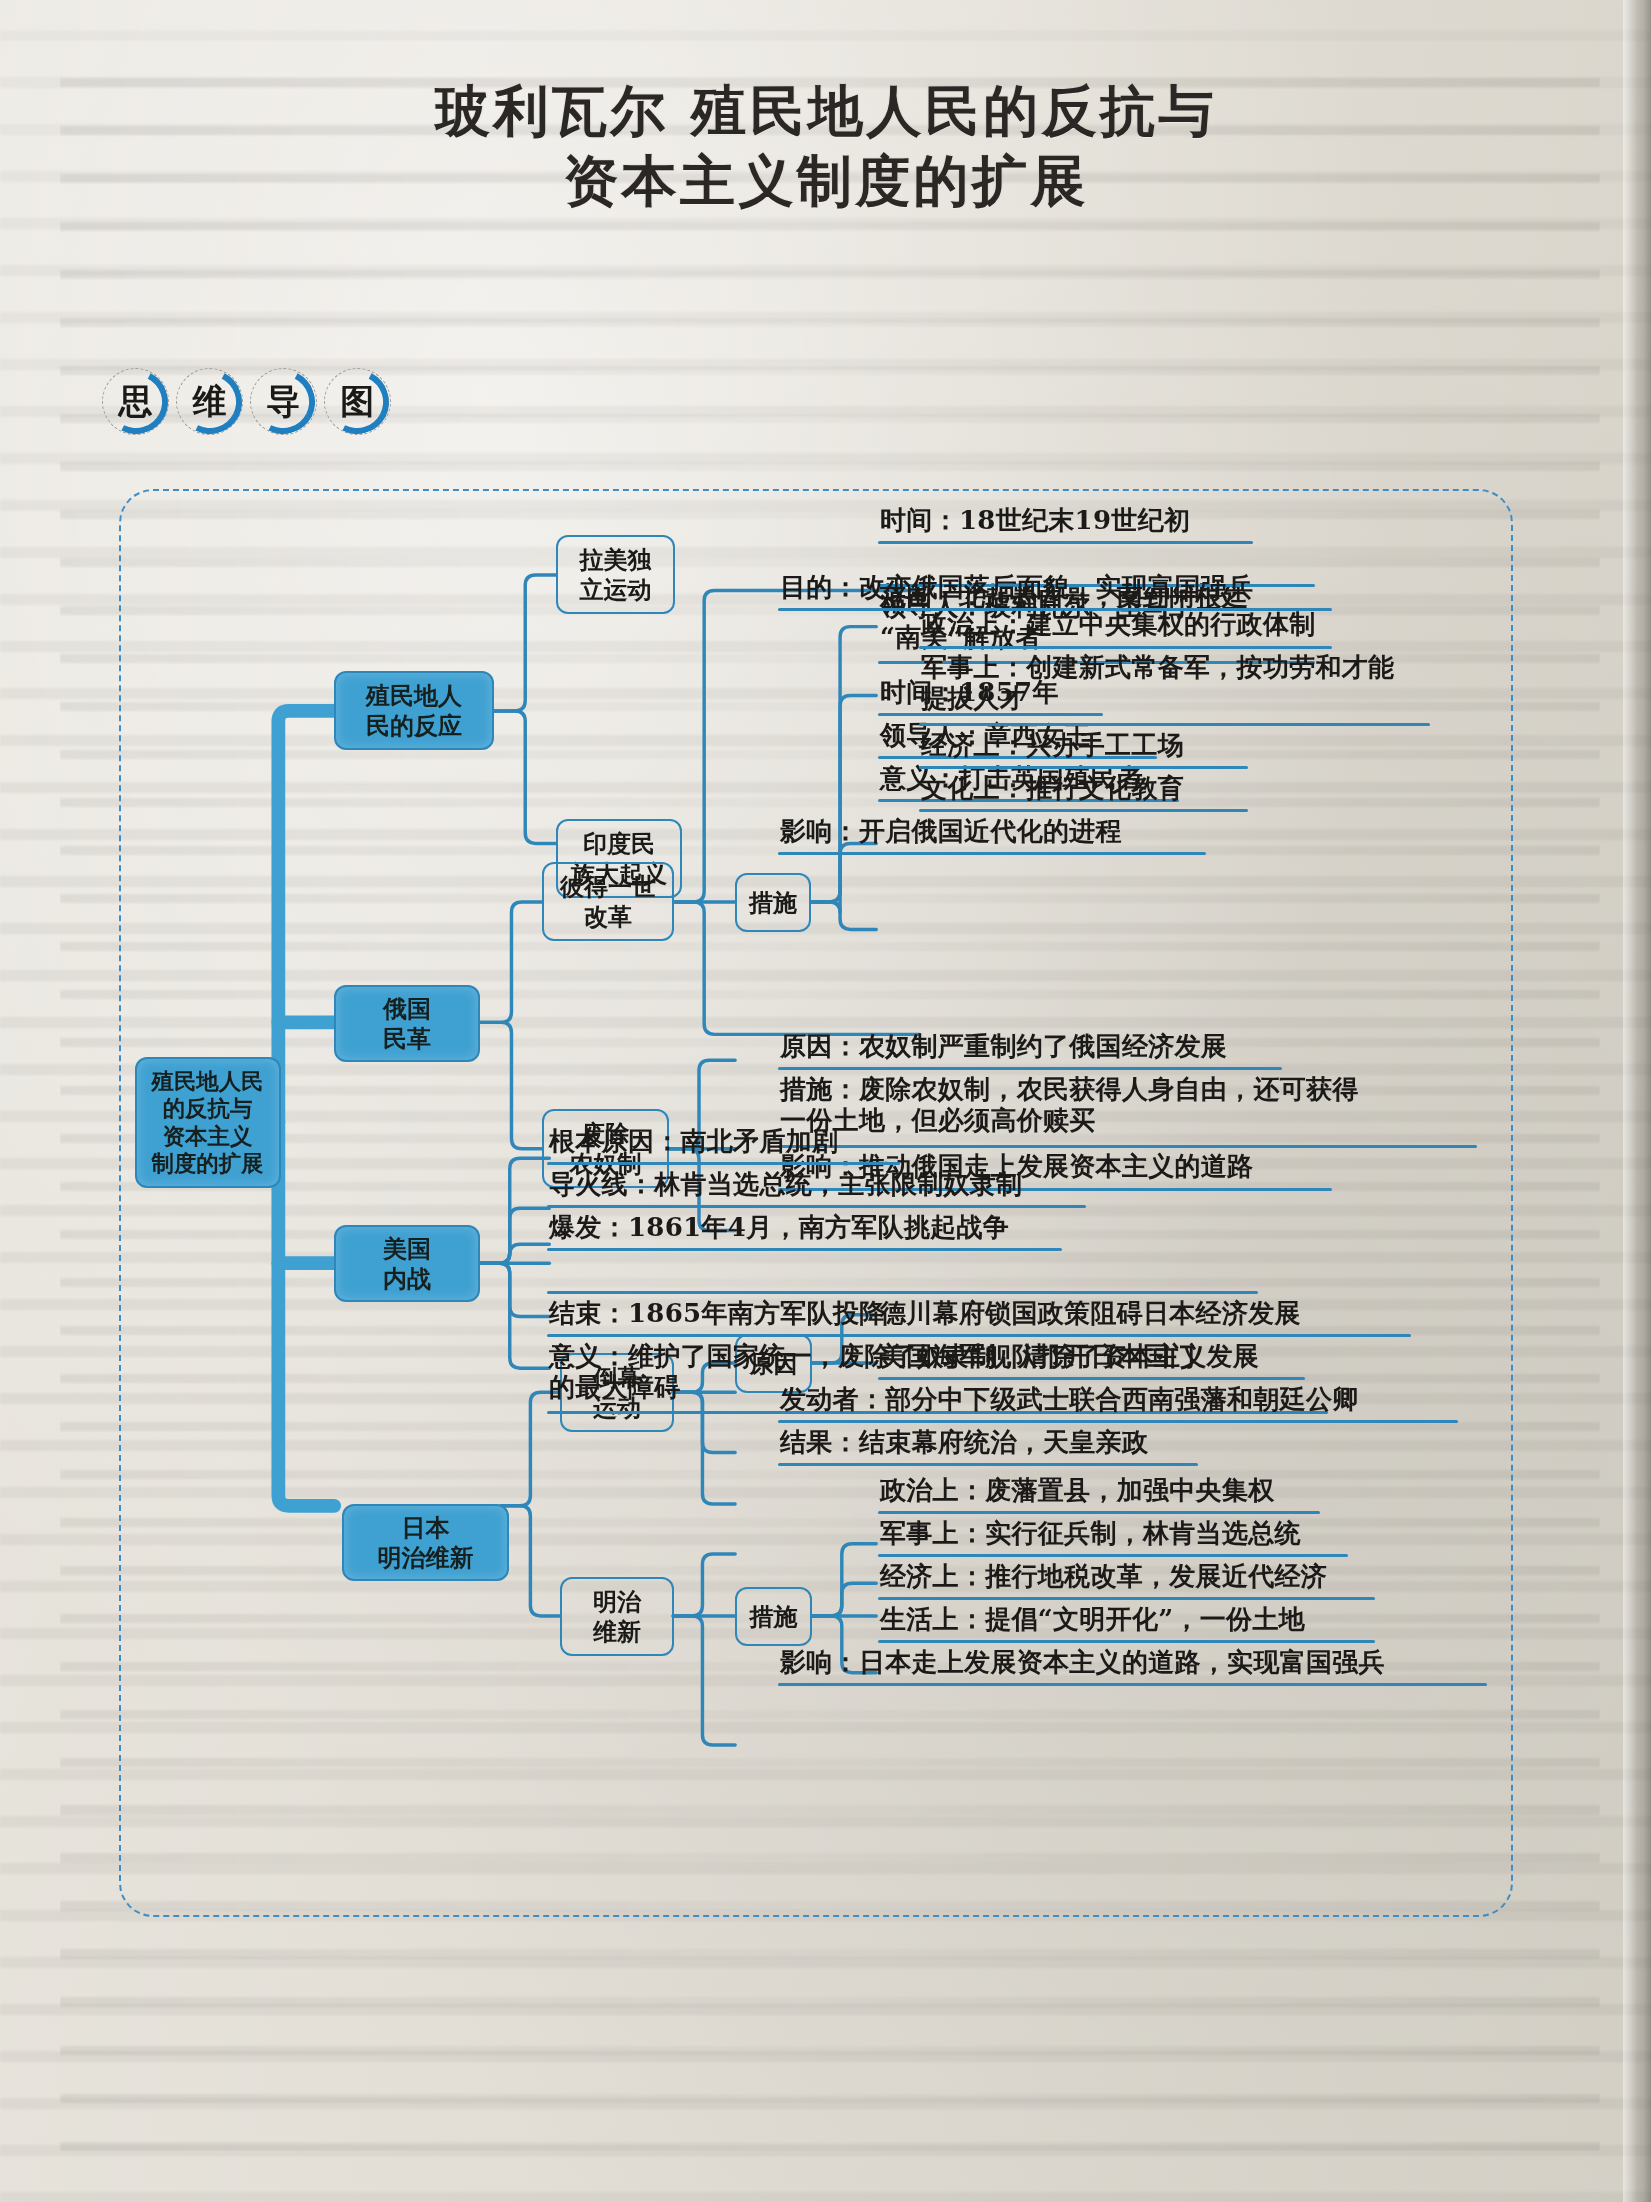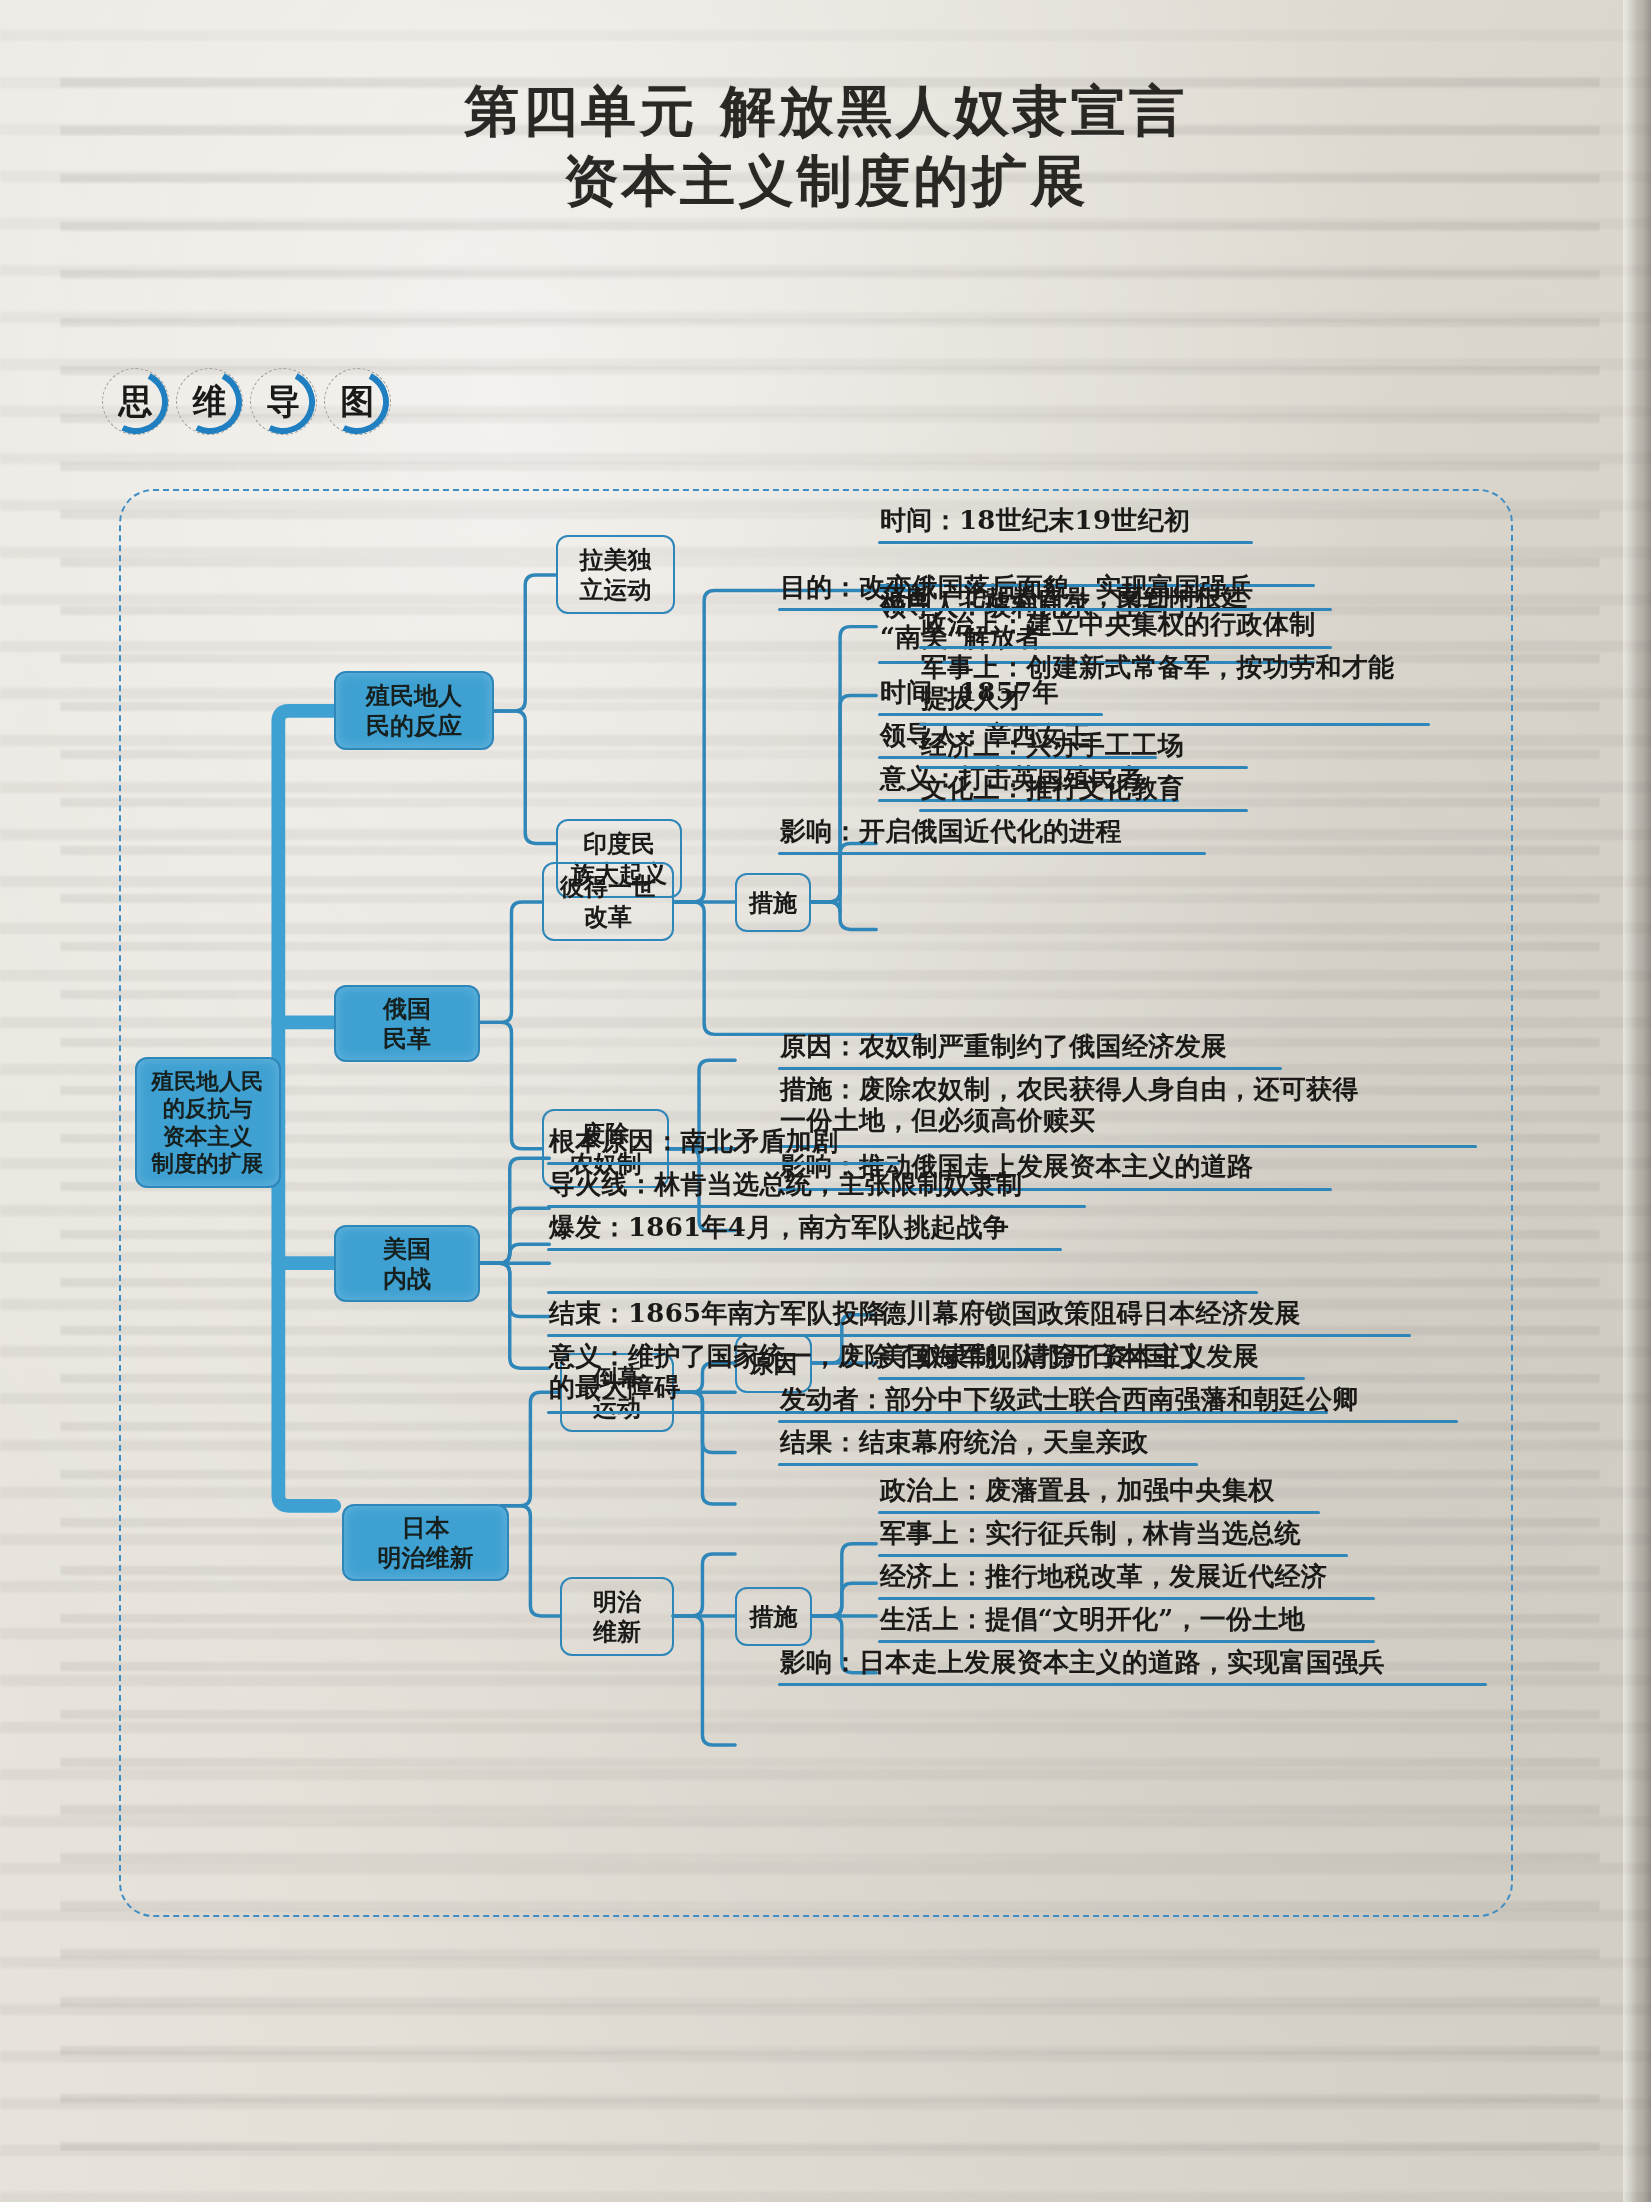--- a/index.html
+++ b/index.html
@@ -134,21 +134,21 @@
 </head>
 <body>
 
 <div id="page">
   <div id="bleed"></div>
   <div id="bleed2"></div>
   <div id="edge"></div>
   <div id="edge2"></div>
 
   <div id="title">
-    <span>第四单元  解放黑人奴隶宣言</span>
+    <span>玻利瓦尔  殖民地人民的反抗与</span>
     <span class="l2">资本主义制度的扩展</span>
   </div>
 
   <div id="badge">
     <div class="badge-ch">
       <div class="ring"></div>
       <div class="arc"></div>
       <span>思</span>
     </div>
     <div class="badge-ch">

